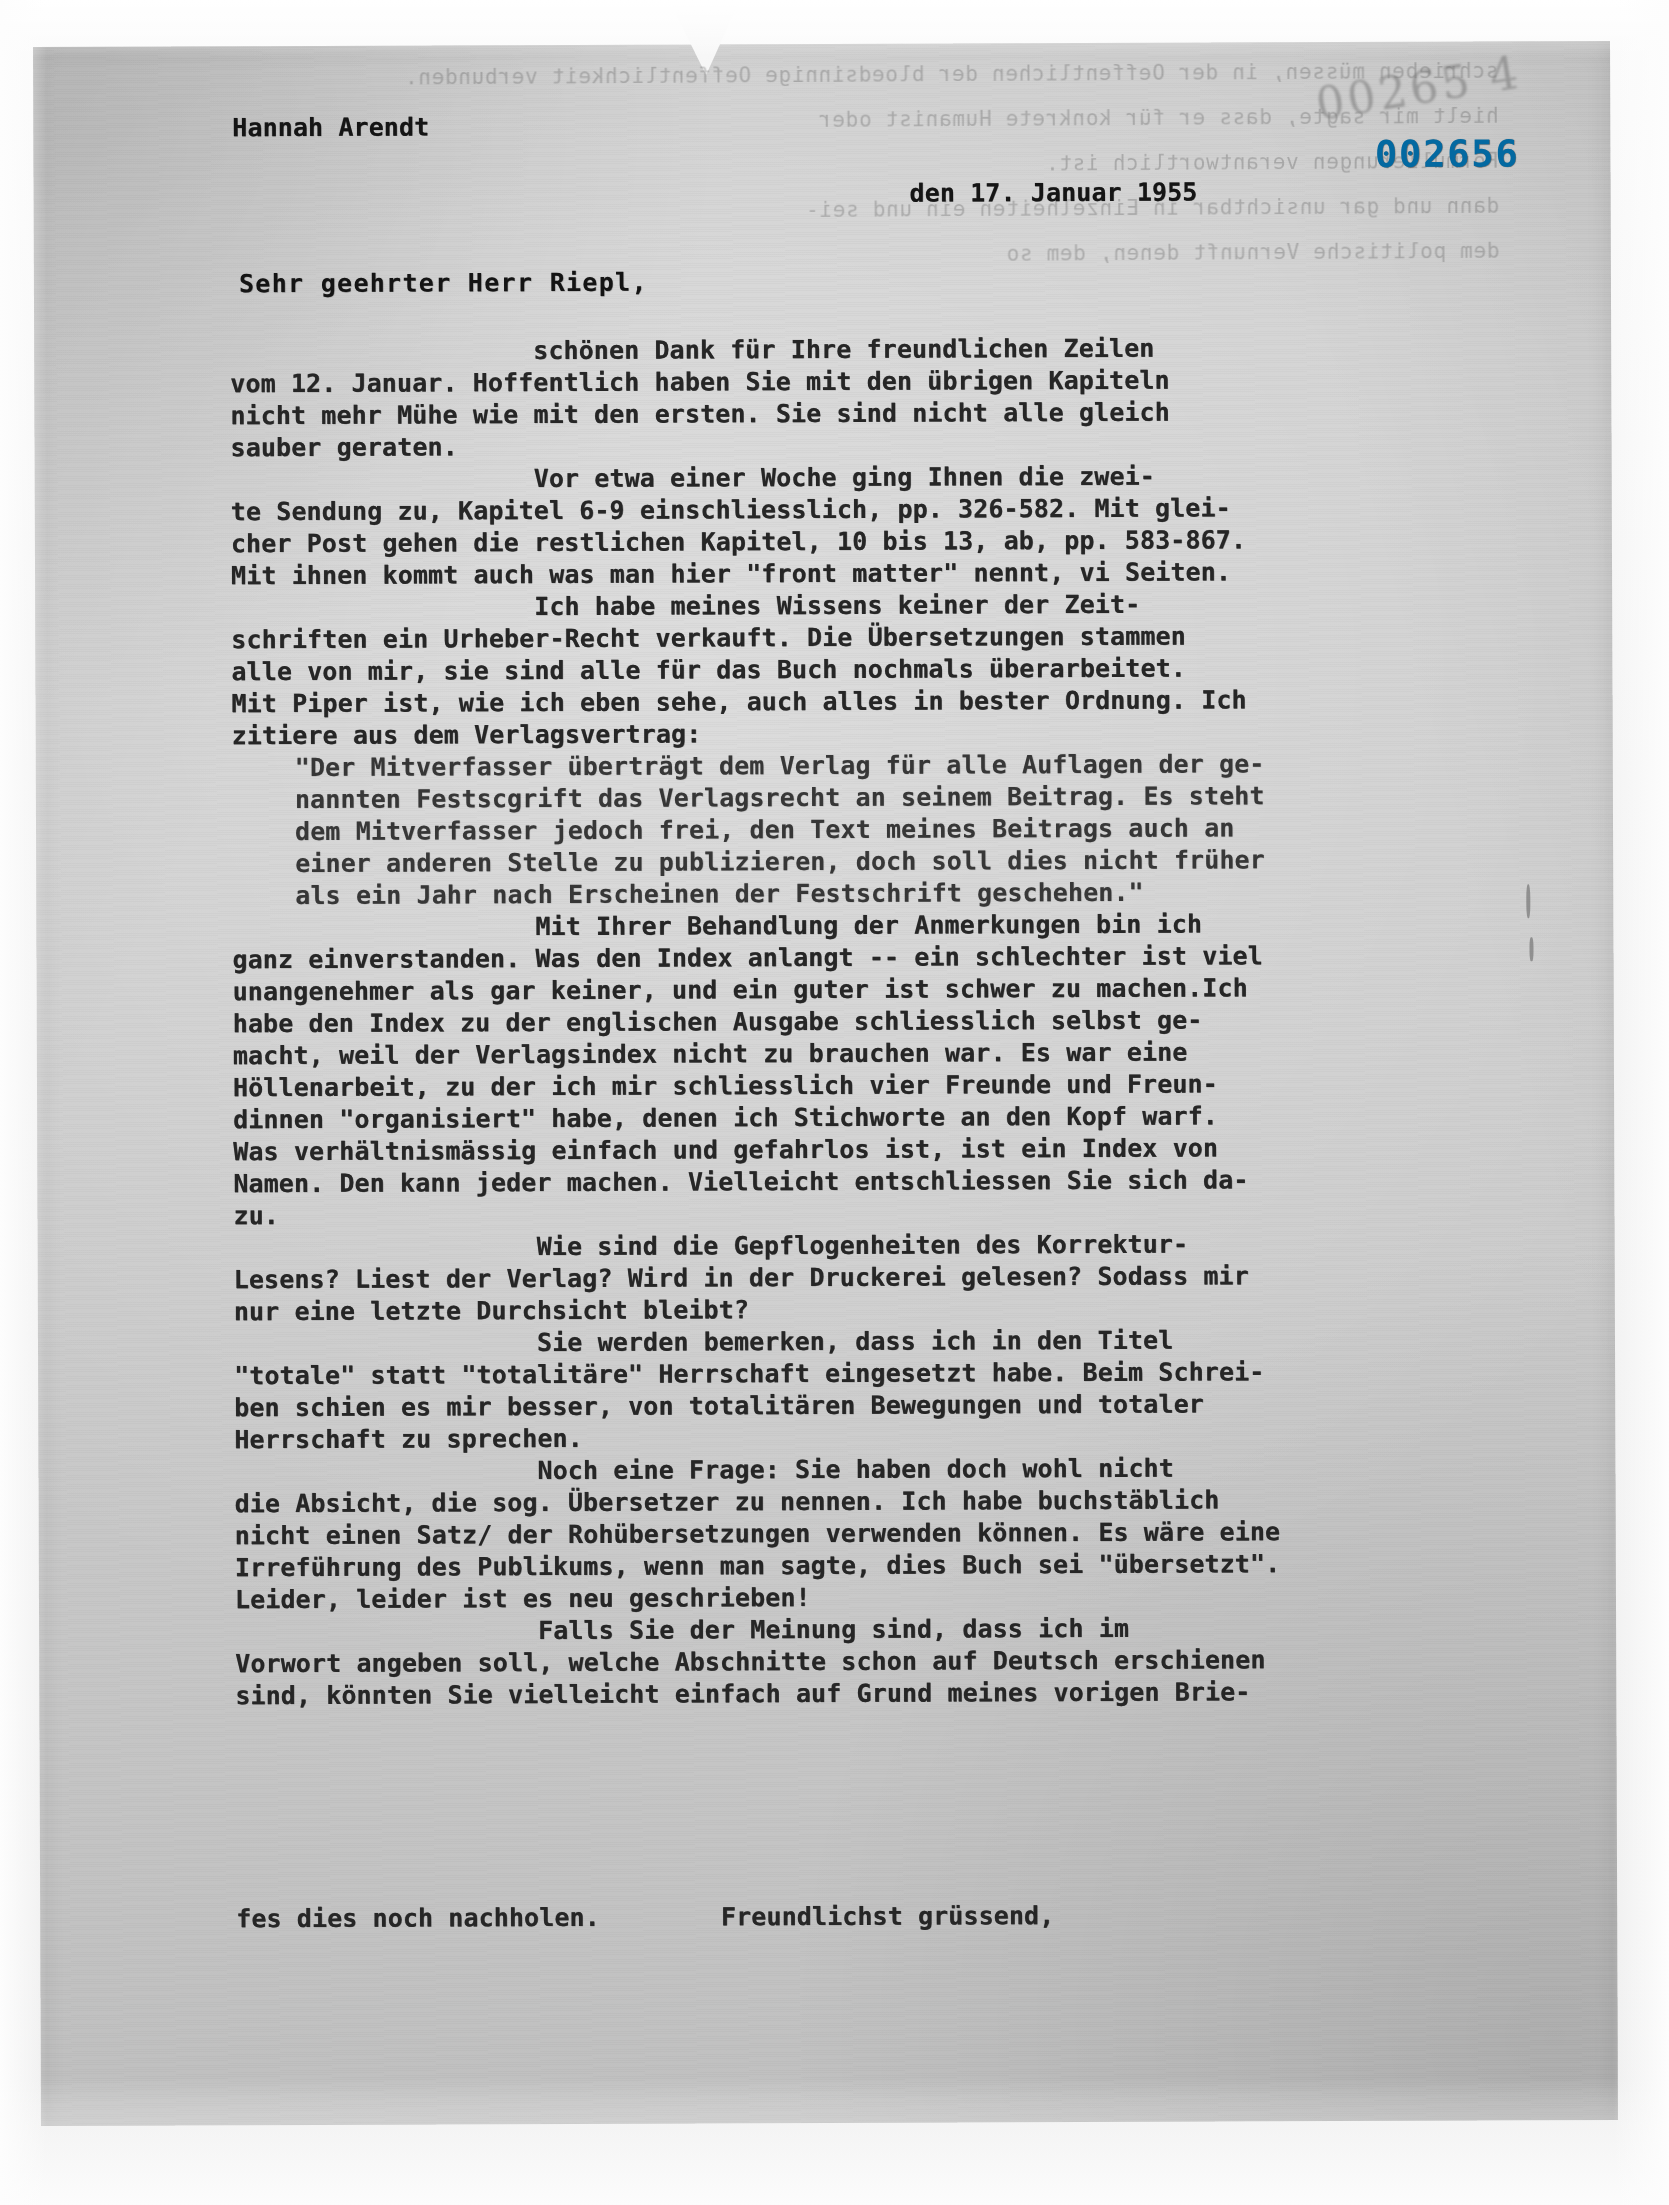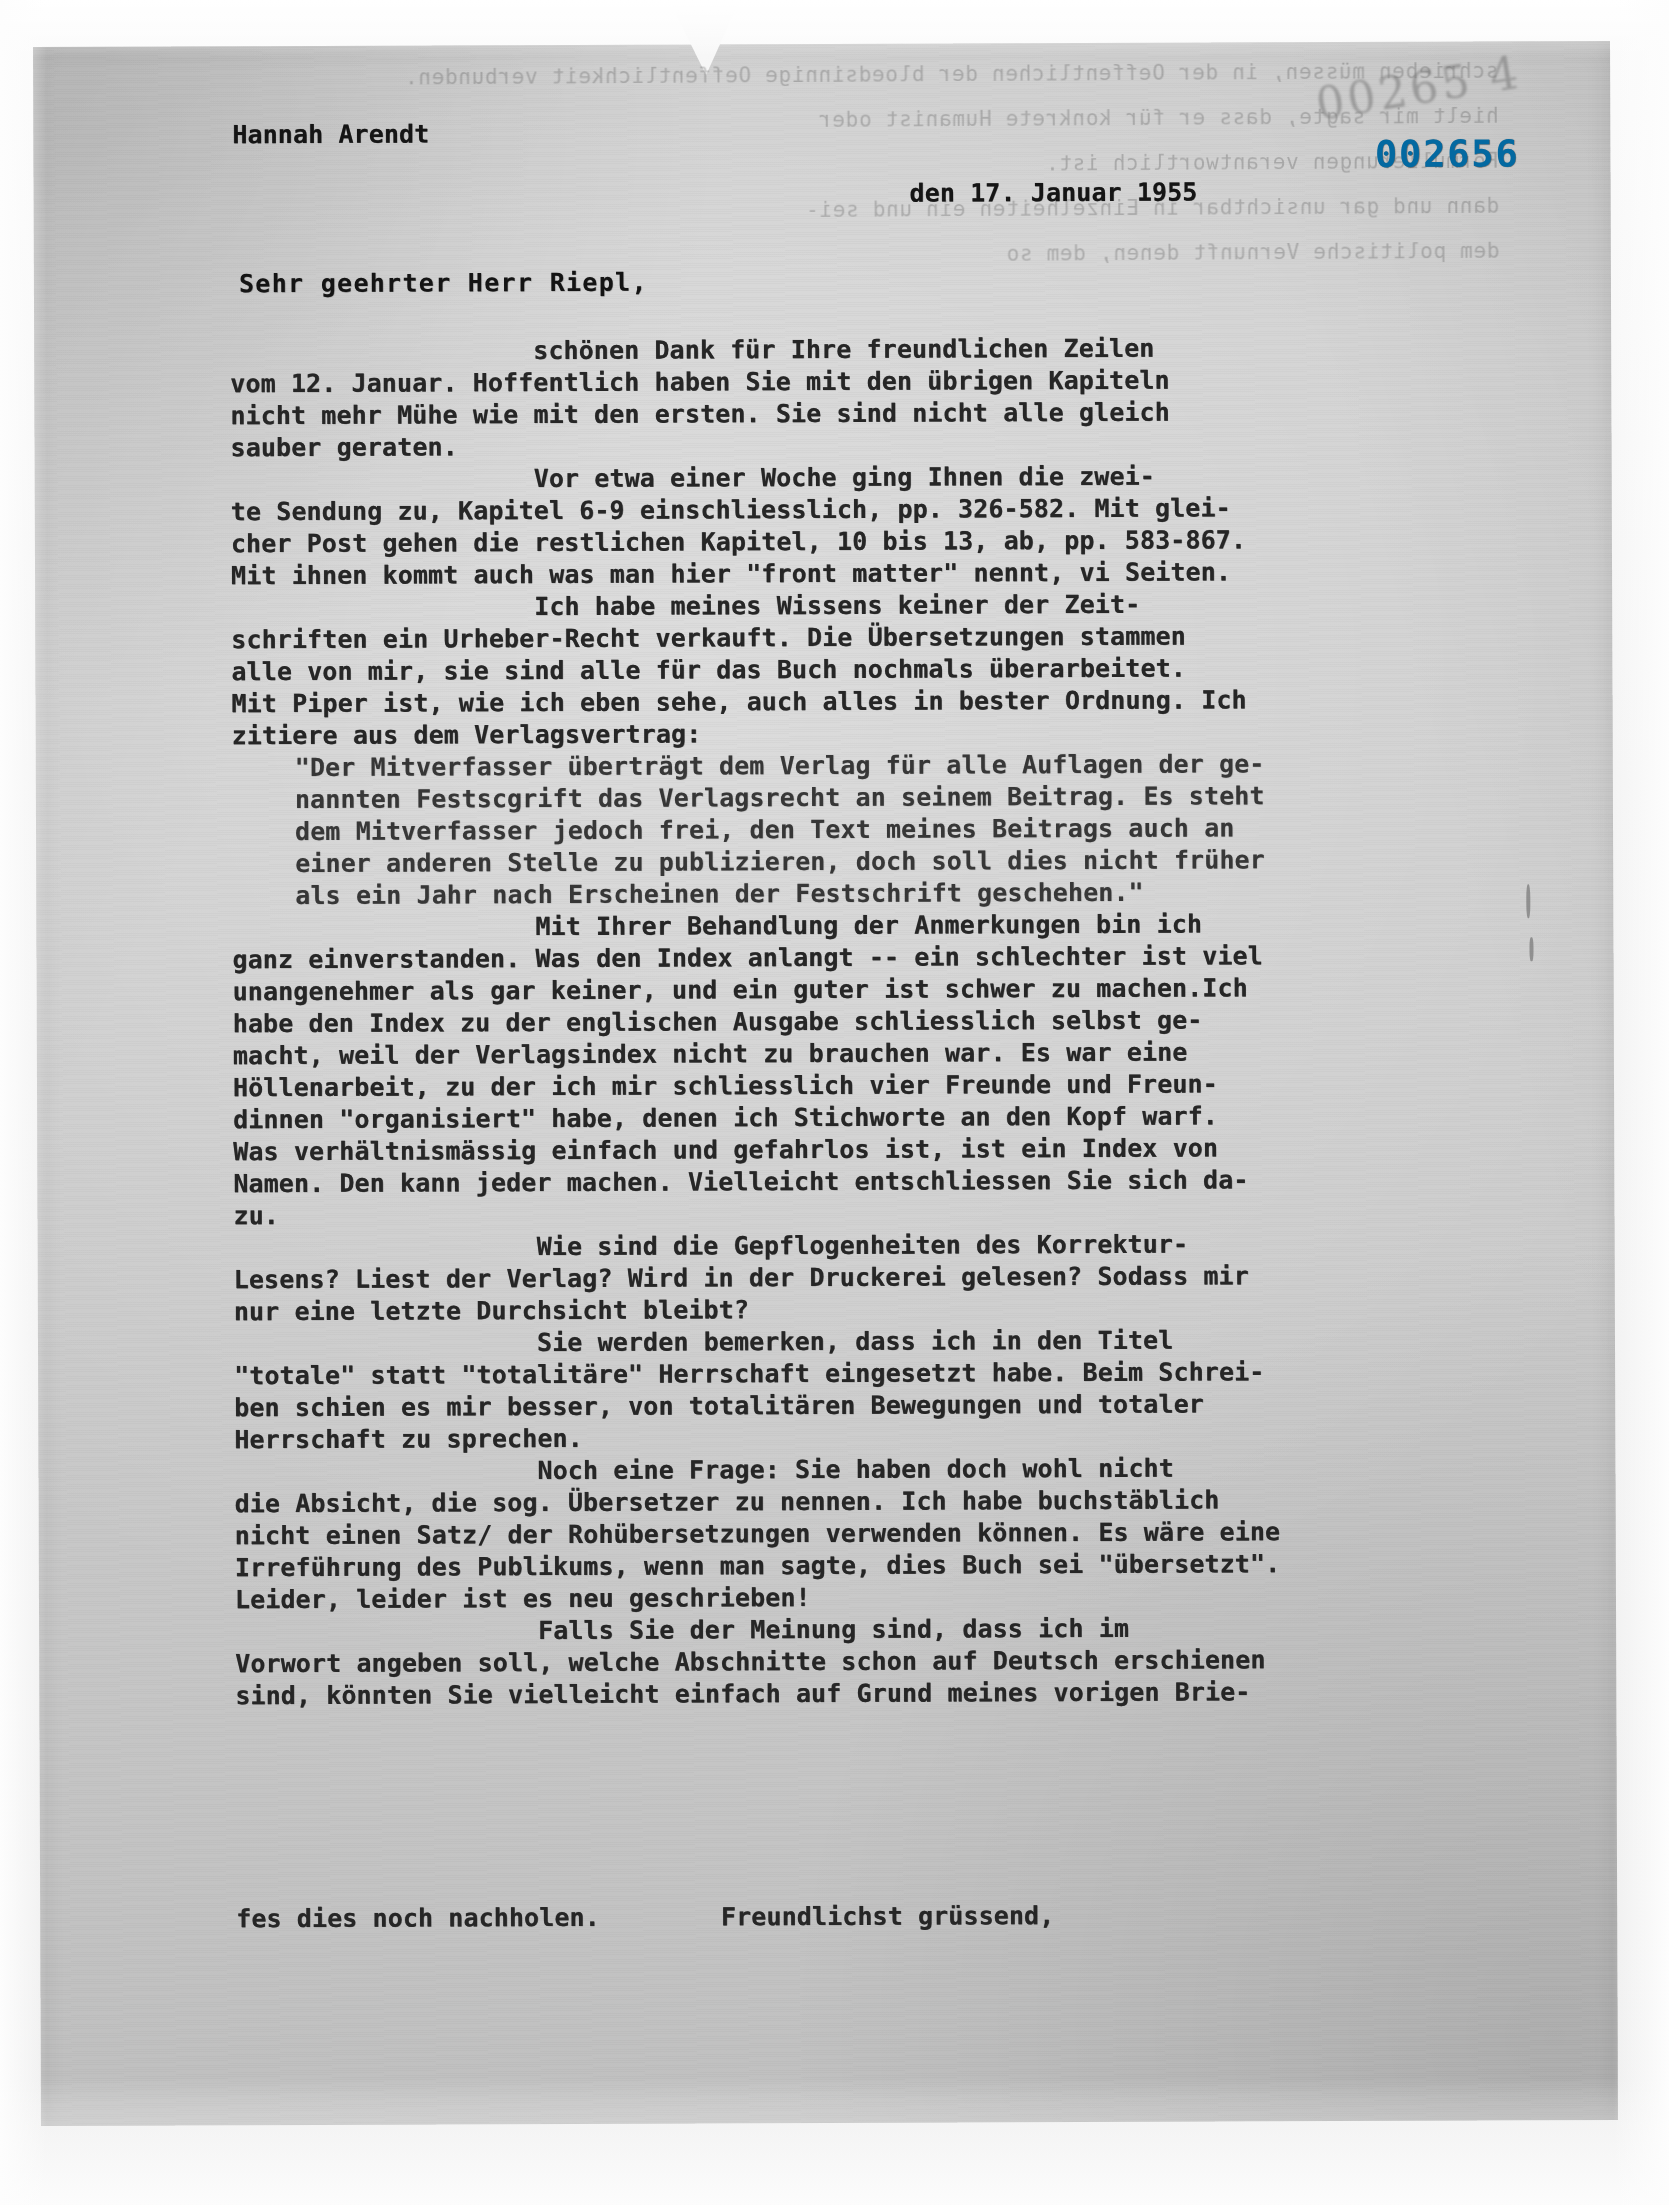--- a/index.html
+++ b/index.html
@@ -157,21 +157,21 @@
   }
 
   
   .ink-strong { color: #151515; }
   .ink-mid    { color: #262626; }
   .ink-light  { color: #373737; text-shadow: 0.4px 0.2px 0.8px rgba(0,0,0,0.30); }
 
   .sender {
     position: absolute;
     left: 199px;
-    top: 73px;
+    top: 66px;
   }
 
   .stamp {
     position: absolute;
     right: 91px;
     top: 91px;
     font-family: "DejaVu Sans Mono", "Liberation Mono", monospace;
     font-size: 37px;
     letter-spacing: 1.8px;
     font-weight: 700;

